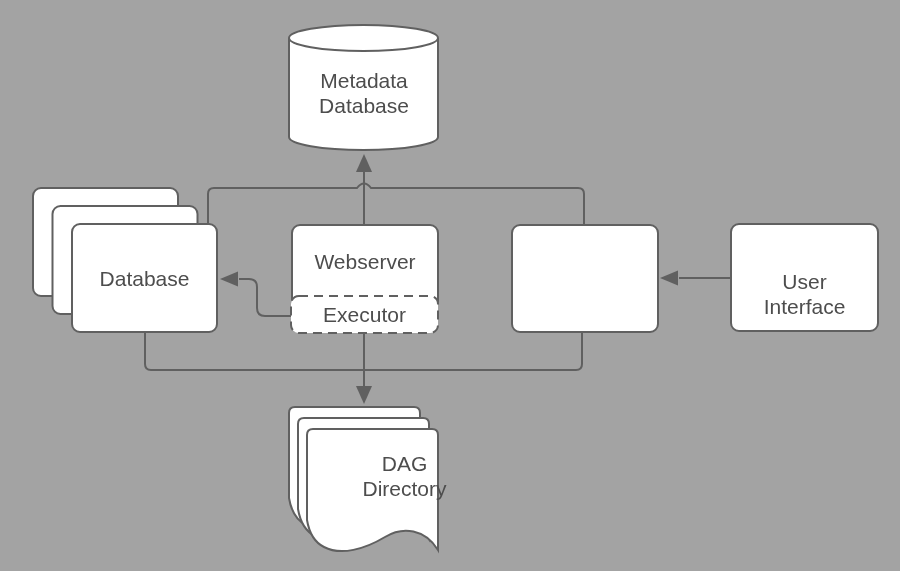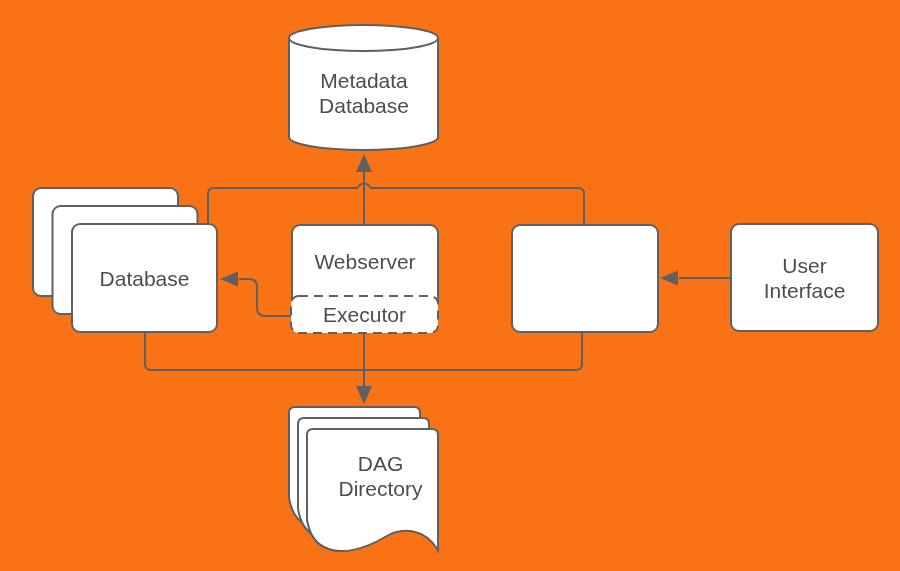--- a/index.html
+++ b/index.html
@@ -1,20 +1,20 @@
 <!DOCTYPE html>
 <html><head>
 <meta charset="utf-8">
 <style>
   html, body { margin: 0; padding: 0; background: #ffffff; }
   .canvas {
     position: relative;
     width: 900px;
     height: 571px;
-    background: #f97316;
+    background: #a3a3a3;
     font-family: "Liberation Sans", sans-serif;
     overflow: hidden;
   }
   .diagram-svg {
     position: absolute;
     left: 0; top: 0;
   }
   .node-label {
     position: absolute;
     display: flex;
@@ -83,19 +83,19 @@
   <div class="node-label" style="left:290px; top:40px; width:148px; height:105px;">Metadata
 Database</div>
 
   <div class="node-label" style="left:72px; top:224px; width:145px; height:108px;">Database</div>
 
   <div class="node-label" style="left:292px; top:226px; width:146px; height:70px;">Webserver</div>
 
   <div class="node-label" style="left:291px; top:296px; width:147px; height:37px;text-align:center;">Executor</div>
 
 
-  <div class="node-label" style="left:731px; top:224px; width:147px; height:107px;text-align:center;">User
+  <div class="node-label" style="left:731px; top:240px; width:147px; height:107px;text-align:center;">User
 Interface</div>
 
-  <div class="node-label" style="left:315px; top:430px; width:131px; height:92px;">DAG
+  <div class="node-label" style="left:299px; top:430px; width:131px; height:92px;padding-left:40px;">DAG
 Directory</div>
 
 </div>
 
 </body></html>

